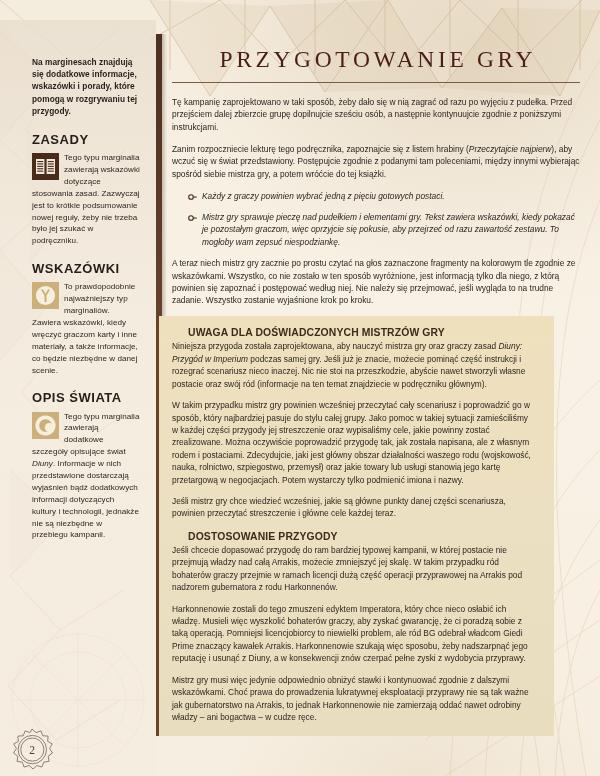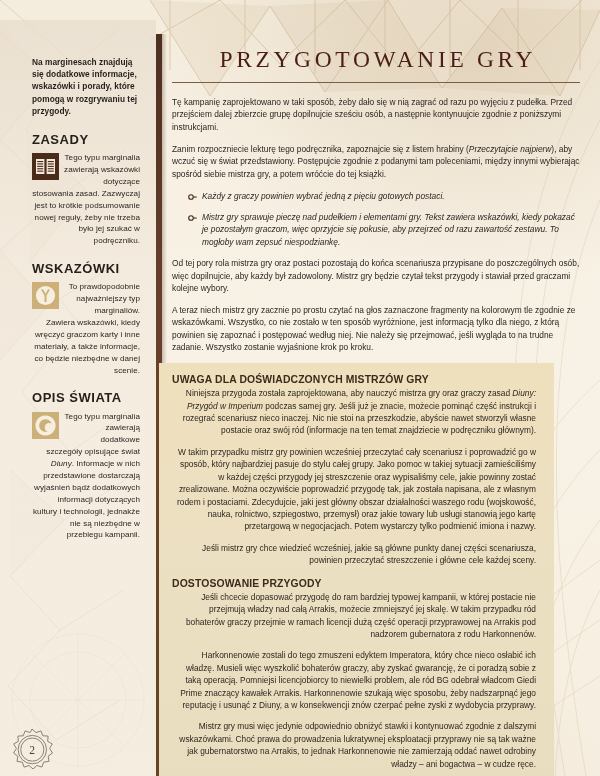--- a/index.html
+++ b/index.html
@@ -73,21 +73,21 @@
     margin-bottom: 13px;
   }
   .side-head {
     font-weight: bold;
     font-size: 13px;
     letter-spacing: .04em;
     color: #241f1b;
     margin: 0 0 3px 0;
   }
   .side-block { margin-bottom: 12px; }
-  .side-body { overflow: hidden; text-align: right; hyphens: manual; }
+  .side-body { overflow: hidden; text-align: left; hyphens: manual; }
   .side-body p { margin: 0 0 7px 0; }
   .side-body p:last-child { margin-bottom: 0; }
 
   .side-icon {
     float: left;
     width: 27px; height: 27px;
     margin: 1px 5px 1px 0;
     shape-outside: margin-box;
   }
   .side-icon svg { display: block; width: 27px; height: 27px; }
@@ -189,24 +189,24 @@
     position: absolute;
     left: 0; top: 0; bottom: 0;
     width: 3px;
     background: #6a4226;
   }
   .callout-head {
     font-weight: bold;
     font-size: 10.4px;
     letter-spacing: .012em;
     color: #3c2a1c;
-    margin: 0 0 2px 0;
+    margin: 0 0 2px 16px;
   }
   .callout-head.second { margin-top: 11px; }
-  #callout .body-text p { margin: 0 0 9px 0; color: #2e2720; text-align: right; }
+  #callout .body-text p { margin: 0 0 9px 0; color: #2e2720; }
   #callout .body-text p.tight { margin-bottom: 0; }
   #callout .body-text p.after-head { margin-top: 0; }
   i.bi { font-style: italic; font-weight: normal; }
 </style>
 </head>
 <body>
 
 <div id="page">
 
   <svg class="tex top-facets" viewBox="0 0 450 120" preserveAspectRatio="none">
@@ -370,30 +370,29 @@
           <svg viewBox="0 0 9 8">
               <circle cx="3" cy="4" r="2.3" fill="none" stroke="#4a2a19" stroke-width="1.1"></circle>
               <rect x="5.4" y="3.5" width="3.3" height="1.1" fill="#4a2a19"></rect>
             </svg>
         </span>
         <span>Mistrz gry sprawuje pieczę nad pudełkiem i elementami gry. Tekst zawiera wskazówki, kiedy pokazać je pozostałym graczom, więc oprzyjcie się pokusie, aby przejrzeć od razu zawartość zestawu. To mogłoby wam zepsuć niespodziankę.</span>
       </li>
     </ul>
 
     <div class="body-text">
-      <p>Od tej pory rola mistrza gry oraz postaci pozostają do końca scenariusza przypisane do poszczególnych osób, więc dopilnujcie, aby każdy był zadowolony. Mistrz gry będzie czytał tekst przygody i stawiał przed graczami kolejne wybory.</p>
       <p>A teraz niech mistrz gry zacznie po prostu czytać na głos zaznaczone fragmenty na kolorowym tle zgodnie ze wskazówkami. Wszystko, co nie zostało w ten sposób wyróżnione, jest informacją tylko dla niego, z którą powinien się zapoznać i postępować według niej. Nie należy się przejmować, jeśli wygląda to na trudne zadanie. Wszystko zostanie wyjaśnione krok po kroku.</p>
     </div>
 
     <section id="callout">
       <h2 class="callout-head">UWAGA DLA DOŚWIADCZONYCH MISTRZÓW GRY</h2>
       <div class="body-text">
         <p class="after-head"><span>Niniejsza przygoda została zaprojektowana, aby nauczyć mistrza gry oraz graczy zasad </span><i class="bi">Diuny: Przygód w Imperium</i><span> podczas samej gry. Jeśli już je znacie, możecie pominąć część instrukcji i rozegrać scenariusz nieco inaczej. Nic nie stoi na przeszkodzie, abyście nawet stworzyli własne postacie oraz swój ród (informacje na ten temat znajdziecie w podręczniku głównym).</span></p>
         <p>W takim przypadku mistrz gry powinien wcześniej przeczytać cały scenariusz i poprowadzić go w sposób, który najbardziej pasuje do stylu całej grupy. Jako pomoc w takiej sytuacji zamieściliśmy w każdej części przygody jej streszczenie oraz wypisaliśmy cele, jakie powinny zostać zrealizowane. Można oczywiście poprowadzić przygodę tak, jak została napisana, ale z własnym rodem i postaciami. Zdecydujcie, jaki jest główny obszar działalności waszego rodu (wojskowość, nauka, rolnictwo, szpiegostwo, przemysł) oraz jakie towary lub usługi stanowią jego kartę przetargową w negocjacjach. Potem wystarczy tylko podmienić imiona i nazwy.</p>
-        <p class="tight">Jeśli mistrz gry chce wiedzieć wcześniej, jakie są główne punkty danej części scenariusza, powinien przeczytać streszczenie i główne cele każdej sceny.</p>
+        <p class="tight">Jeśli mistrz gry chce wiedzieć wcześniej, jakie są główne punkty danej części scenariusza, powinien przeczytać streszczenie i główne cele każdej teraz.</p>
       </div>
 
       <h2 class="callout-head second">DOSTOSOWANIE PRZYGODY</h2>
       <div class="body-text">
         <p class="after-head">Jeśli chcecie dopasować przygodę do ram bardziej typowej kampanii, w której postacie nie przejmują władzy nad całą Arrakis, możecie zmniejszyć jej skalę. W takim przypadku ród bohaterów graczy przejmie w ramach licencji dużą część operacji przyprawowej na Arrakis pod nadzorem gubernatora z rodu Harkonnenów.</p>
         <p>Harkonnenowie zostali do tego zmuszeni edyktem Imperatora, który chce nieco osłabić ich władzę. Musieli więc wyszkolić bohaterów graczy, aby zyskać gwarancję, że ci poradzą sobie z taką operacją. Pomniejsi licencjobiorcy to niewielki problem, ale ród BG odebrał władcom Giedi Prime znaczący kawałek Arrakis. Harkonnenowie szukają więc sposobu, żeby nadszarpnąć jego reputację i usunąć z Diuny, a w konsekwencji znów czerpać pełne zyski z wydobycia przyprawy.</p>
         <p class="tight">Mistrz gry musi więc jedynie odpowiednio obniżyć stawki i kontynuować zgodnie z dalszymi wskazówkami. Choć prawa do prowadzenia lukratywnej eksploatacji przyprawy nie są tak ważne jak gubernatorstwo na Arrakis, to jednak Harkonnenowie nie zamierzają oddać nawet odrobiny władzy – ani bogactwa – w cudze ręce.</p>
       </div>
     </section>
 

